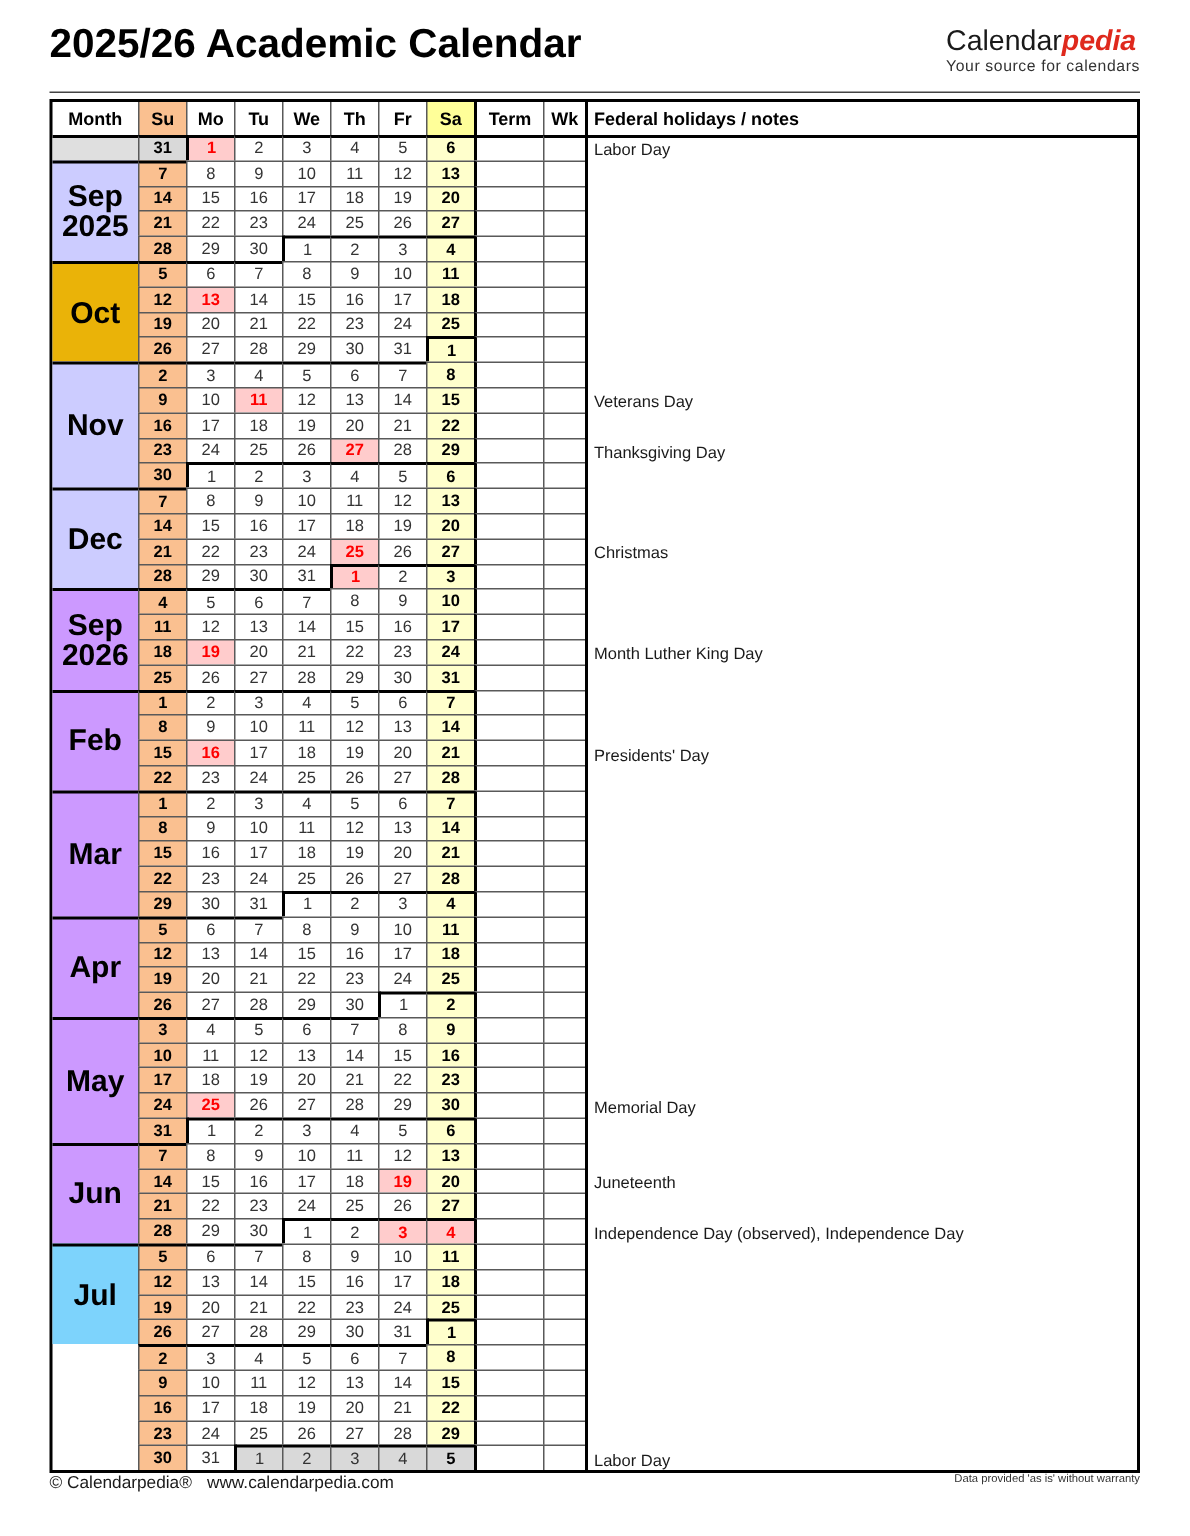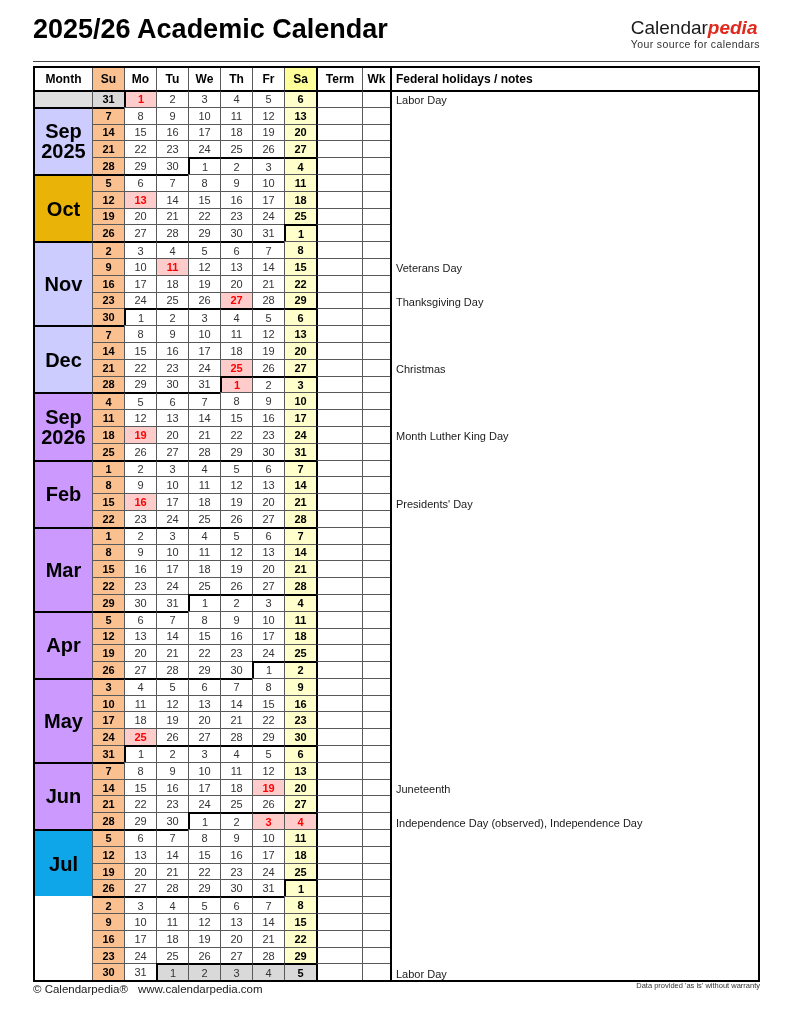--- a/index.html
+++ b/index.html
@@ -81,21 +81,21 @@
       </div>
       <div class="cell mlabel" style="grid-area: 33 / 1 / span 4; background: rgb(204, 153, 255); border-top: 2px solid rgb(0, 0, 0); border-left: none;">
         <span>Apr</span>
       </div>
       <div class="cell mlabel" style="grid-area: 37 / 1 / span 5; background: rgb(204, 153, 255); border-top: 2px solid rgb(0, 0, 0); border-left: none;">
         <span>May</span>
       </div>
       <div class="cell mlabel" style="grid-area: 42 / 1 / span 4; background: rgb(204, 153, 255); border-top: 2px solid rgb(0, 0, 0); border-left: none;">
         <span>Jun</span>
       </div>
-      <div class="cell mlabel" style="grid-area: 46 / 1 / span 4; background: #0ea5e9; border-top: 2px solid rgb(0, 0, 0); border-left: none;">
+      <div class="cell mlabel" style="grid-area: 46 / 1 / span 4; background: #7dd3fc; border-top: 2px solid rgb(0, 0, 0); border-left: none;">
         <span>Jul</span>
       </div>
       <div class="cell bold" style="grid-area: 2 / 2; border-top: 2px solid rgb(0, 0, 0); border-left: 1px solid rgb(89, 89, 89); background: rgb(217, 217, 217);">31</div>
       <div class="cell bold" style="grid-area: 2 / 3; border-top: 2px solid rgb(0, 0, 0); border-left: 2px solid rgb(0, 0, 0); background: rgb(255, 204, 204); color: rgb(255, 0, 0);">1</div>
       <div class="cell" style="grid-area: 2 / 4; border-top: 2px solid rgb(0, 0, 0); border-left: 1px solid rgb(89, 89, 89); background: rgb(255, 255, 255);">2</div>
       <div class="cell" style="grid-area: 2 / 5; border-top: 2px solid rgb(0, 0, 0); border-left: 1px solid rgb(89, 89, 89); background: rgb(255, 255, 255);">3</div>
       <div class="cell" style="grid-area: 2 / 6; border-top: 2px solid rgb(0, 0, 0); border-left: 1px solid rgb(89, 89, 89); background: rgb(255, 255, 255);">4</div>
       <div class="cell" style="grid-area: 2 / 7; border-top: 2px solid rgb(0, 0, 0); border-left: 1px solid rgb(89, 89, 89); background: rgb(255, 255, 255);">5</div>
       <div class="cell bold" style="grid-area: 2 / 8; border-top: 2px solid rgb(0, 0, 0); border-left: 1px solid rgb(89, 89, 89); background: rgb(255, 255, 204);">6</div>
       <div class="cell" style="grid-area: 2 / 9; border-top: 2px solid rgb(0, 0, 0); border-left: 2px solid rgb(0, 0, 0);"></div>
@@ -568,20 +568,21 @@
       <div class="cell bold" style="grid-area: 54 / 8; border-top: 2px solid rgb(0, 0, 0); border-left: 1px solid rgb(89, 89, 89); background: rgb(217, 217, 217);">5</div>
       <div class="cell" style="grid-area: 54 / 9; border-top: 1px solid rgb(89, 89, 89); border-left: 2px solid rgb(0, 0, 0);"></div>
       <div class="cell" style="grid-area: 54 / 10; border-top: 1px solid rgb(89, 89, 89); border-left: 1px solid rgb(89, 89, 89);"></div>
       <div class="cell notescol" style="grid-area: 2 / 11 / span 53; border-top: 2px solid rgb(0, 0, 0); border-left: 2px solid rgb(0, 0, 0); display: block;">
         <div class="note" style="top: 0px;">Labor Day</div>
         <div class="note" style="top: 168px;">Veterans Day</div>
         <div class="note" style="top: 201.6px;">Thanksgiving Day</div>
         <div class="note" style="top: 268.8px;">Christmas</div>
         <div class="note" style="top: 336px;">Month Luther King Day</div>
         <div class="note" style="top: 403.2px;">Presidents' Day</div>
+        <div class="note" style="top: 638.4px;">Memorial Day</div>
         <div class="note" style="top: 688.8px;">Juneteenth</div>
         <div class="note" style="top: 722.4px;">Independence Day (observed), Independence Day</div>
         <div class="note" style="top: 873.6px;">Labor Day</div>
       </div>
     </div>
 
   <div id="copyright">
     <span>© Calendarpedia®</span><span>www.calendarpedia.com</span>
   </div>
   <div id="disclaimer">Data provided 'as is' without warranty</div>

